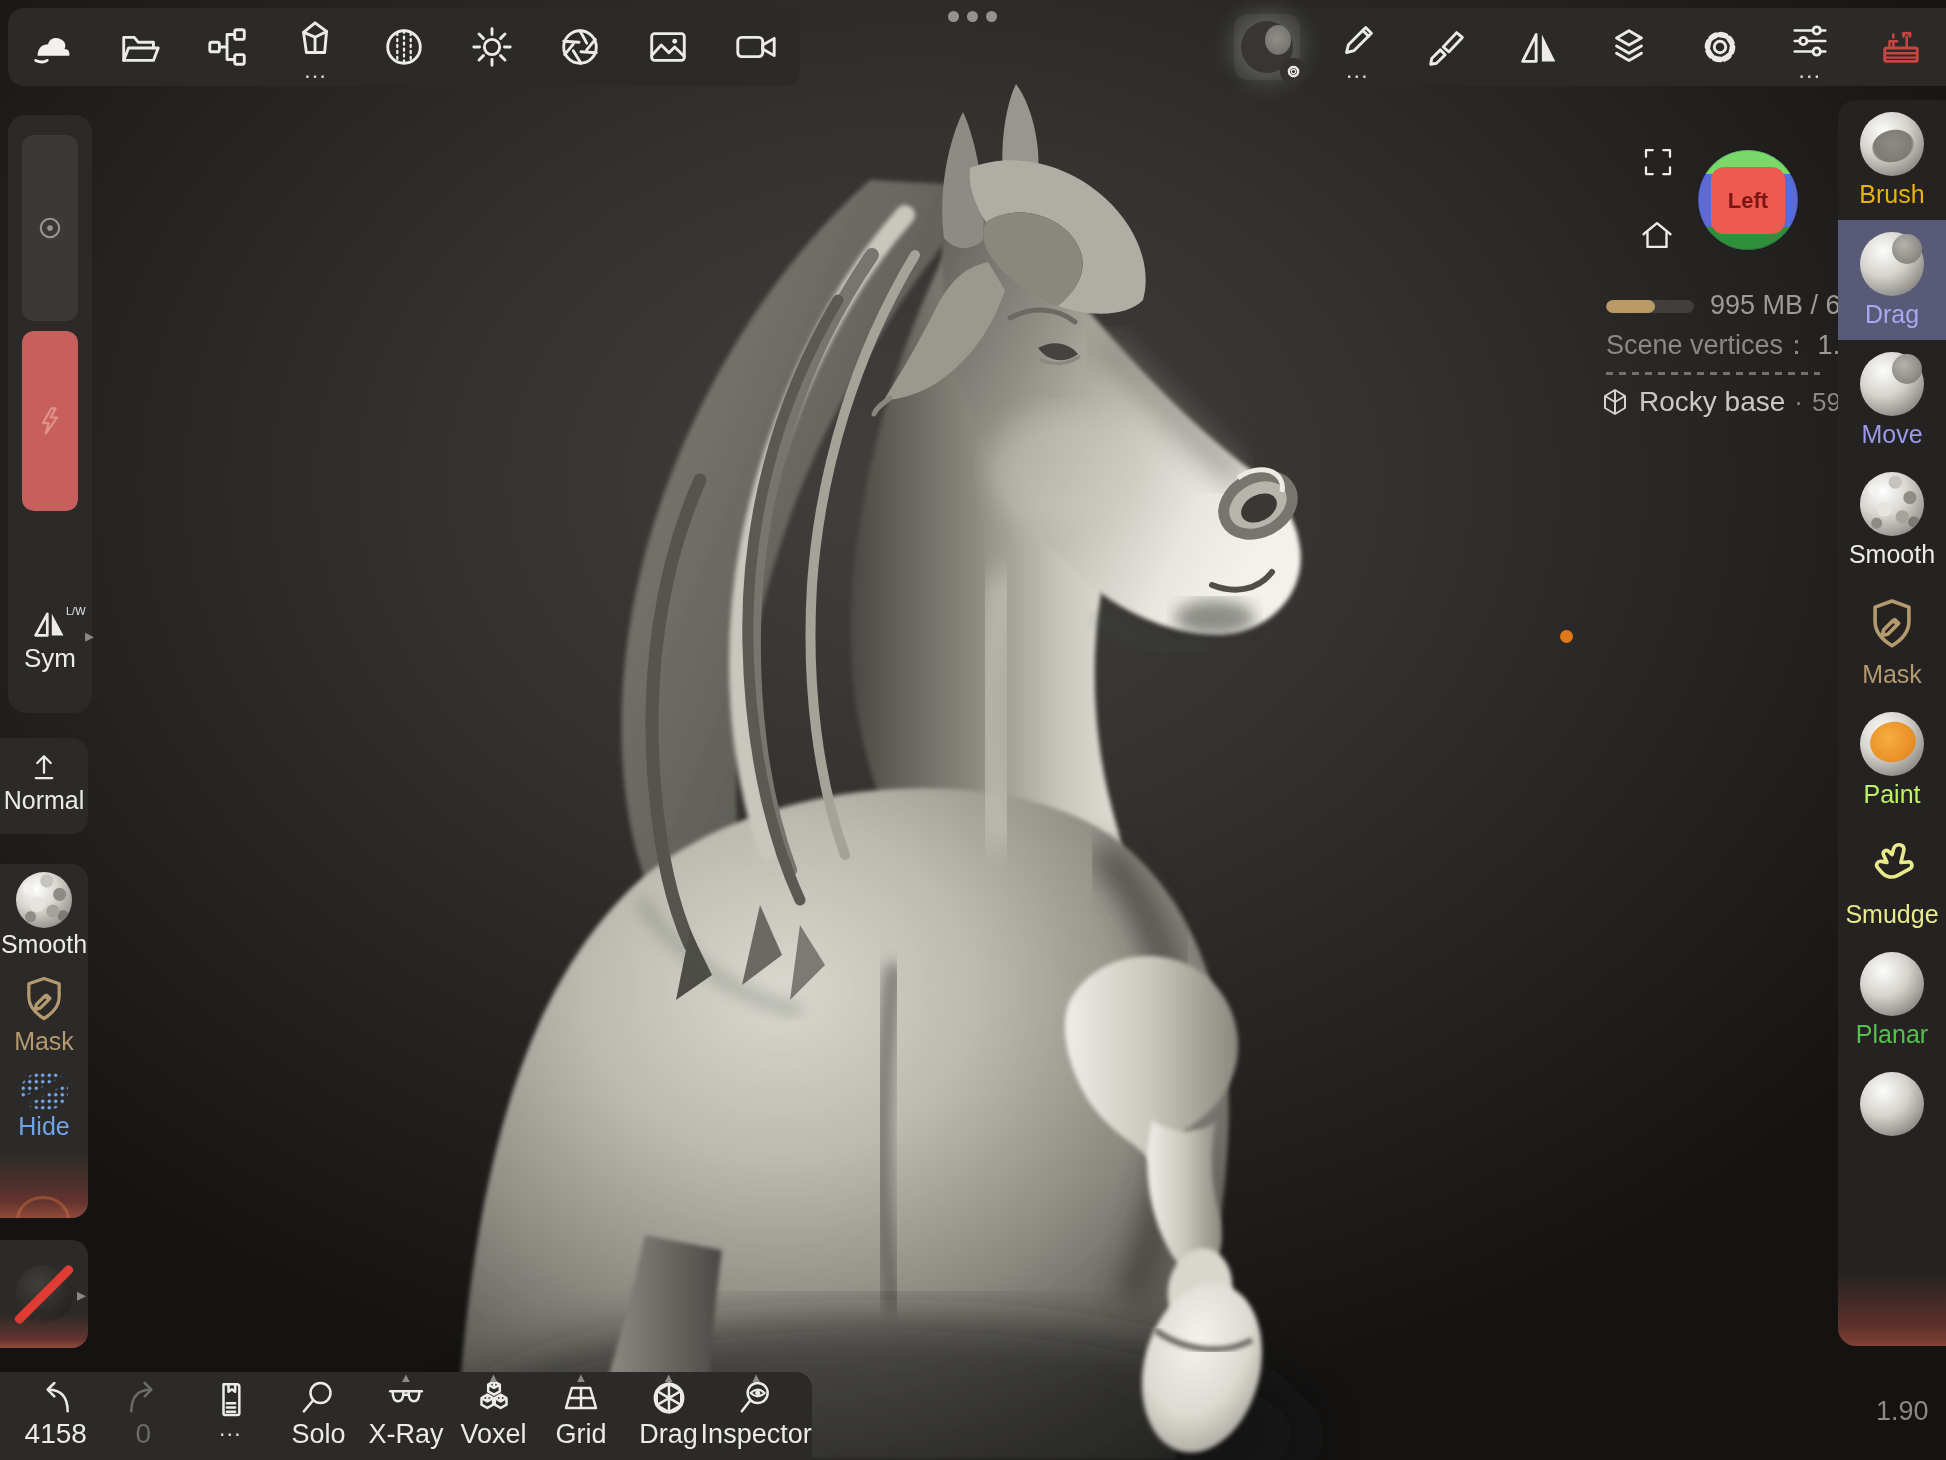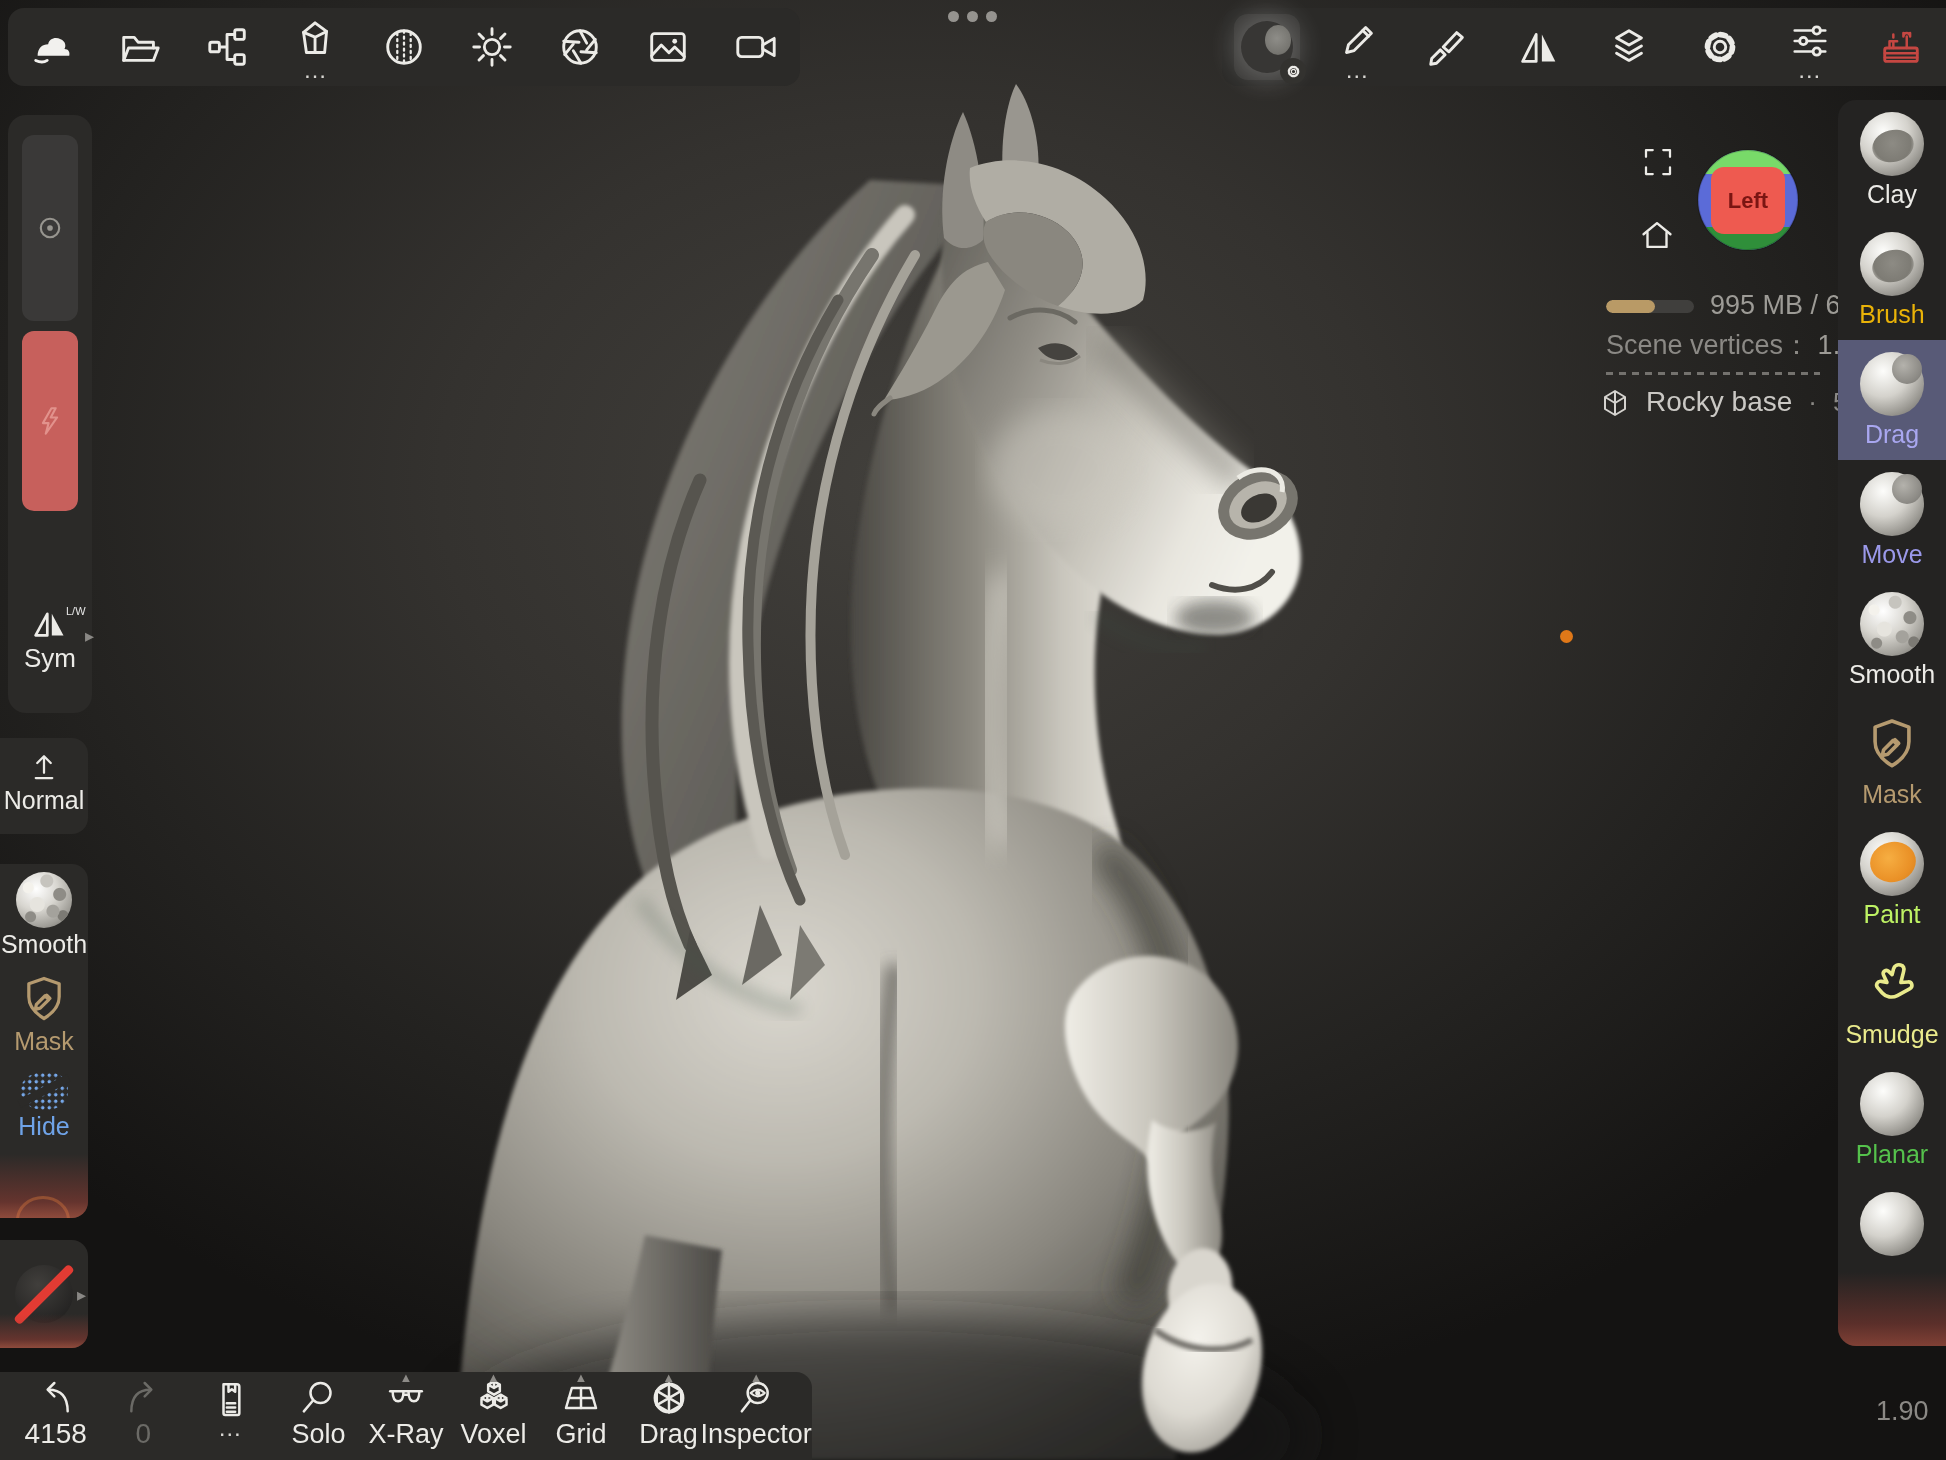--- a/index.html
+++ b/index.html
@@ -104,21 +104,21 @@
 
   
   .vw{position:absolute;z-index:2;}
   .memtrack{left:1606px;top:300px;width:88px;height:13px;border-radius:7px;background:#403f3d;overflow:hidden;}
   .memfill{height:100%;border-radius:7px;background:#b99a66;}
   .memtext{left:1710px;top:290px;width:130px;overflow:hidden;white-space:nowrap;
     font-size:27px;color:#9d9b96;}
   .verttext{left:1606px;top:327px;font-size:27px;color:#8b8985;white-space:nowrap;}
   .dashsep{left:1606px;top:372px;width:214px;height:3px;
     background:repeating-linear-gradient(90deg,#74726e 0 7px, rgba(0,0,0,0) 7px 13px);}
-  .objrow{left:1600px;top:386px;display:flex;align-items:flex-end;gap:16px;}
+  .objrow{left:1600px;top:386px;display:flex;align-items:center;gap:9px;}
   .objname{font-size:28px;color:#cac8c4;white-space:nowrap;}
   .objcount{font-size:26px;color:#8b8985;white-space:nowrap;}
   .versiontext{left:1876px;top:1396px;font-size:27px;color:#8b8985;}
   .orangedot{left:1560px;top:630px;width:13px;height:13px;border-radius:50%;background:#e07818;}
   .navball{left:1696px;top:148px;width:104px;height:104px;}
   .navball text{font-family:"Liberation Sans",sans-serif;font-weight:bold;}
 </style>
 </head>
 <body>
 
@@ -368,24 +368,20 @@
           <path d="M7 30.5h34M7 35h34" stroke-width="2.4"></path>
         <path d="M12 25v-7M12 18h8M16 18v7M16 14v-3" stroke-width="2.6"></path>
         <path d="M30 25V13M26.5 13a3.5 3.5 0 117 0M26.5 13v-3.5M33.5 13v-3.5" stroke-width="2.6"></path>
       </svg>
     </div>
   </div>
 
   <div class="sidebar">
     <div class="sbitem">
       <div class="ball ball-dent"></div>
-      <div class="sblabel" style="color: rgb(236, 235, 231);">Clay</div>
-    </div>
-    <div class="sbitem">
-      <div class="ball ball-dent"></div>
       <div class="sblabel" style="color: #eab308;">Brush</div>
     </div>
     <div class="sbitem" style="background-color: rgb(88, 90, 119);">
       <div class="ball ball-bump"></div>
       <div class="sblabel" style="color: rgb(169, 167, 240);">Drag</div>
     </div>
     <div class="sbitem">
       <div class="ball ball-bump"></div>
       <div class="sblabel" style="color: rgb(155, 153, 234);">Move</div>
     </div>

